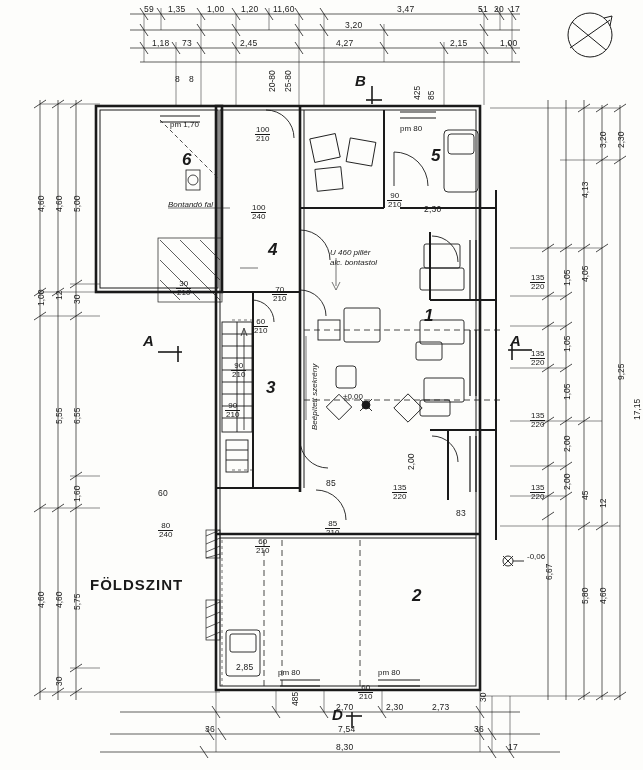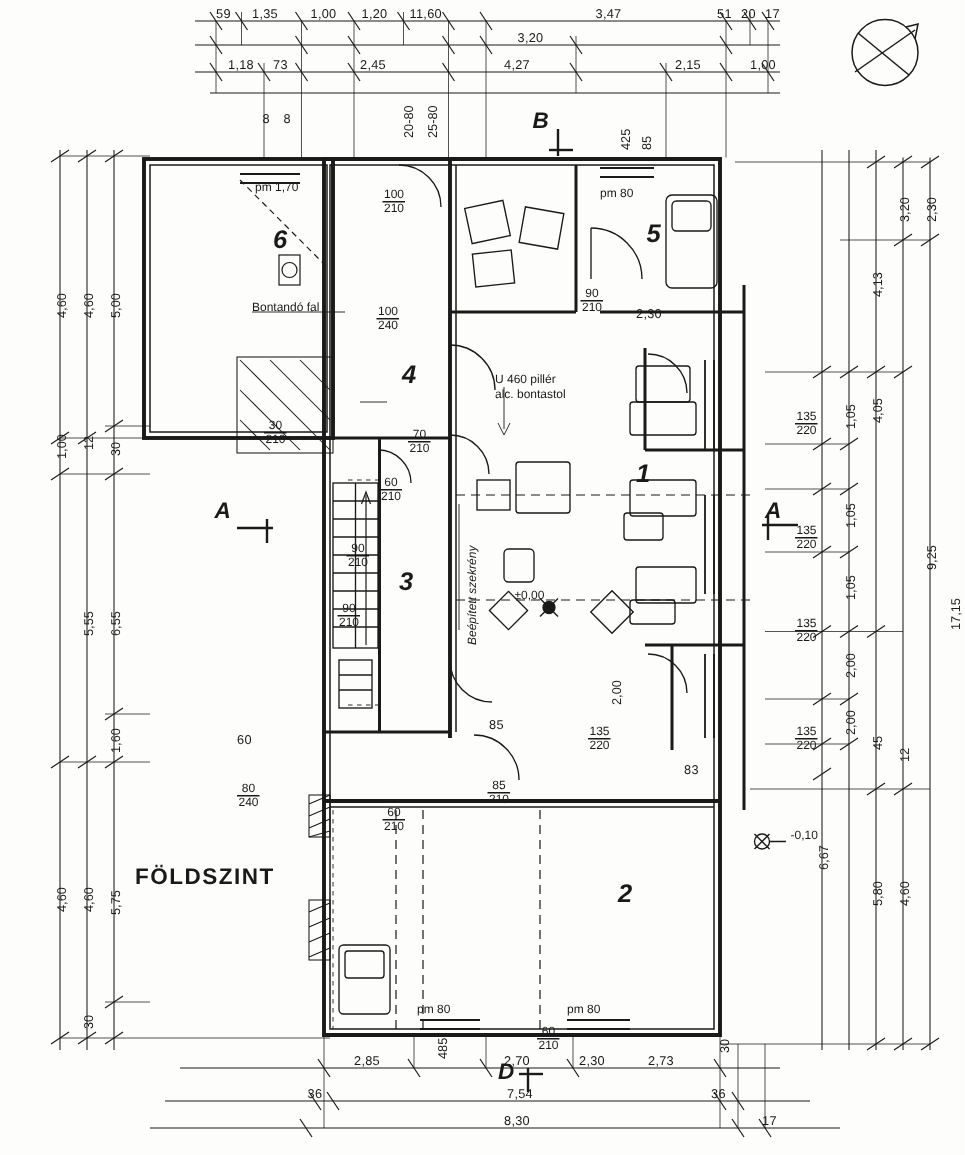--- a/index.html
+++ b/index.html
@@ -5,21 +5,21 @@
   html,body{margin:0;padding:0;background:#ffffff;}
   body{width:643px;height:770px;overflow:hidden;font-family:"Liberation Sans",sans-serif;}
   #sheet{position:relative;width:643px;height:770px;background:#fdfdfb;}
   svg{position:absolute;left:0;top:0;}
   .lbl{position:absolute;font-family:"Liberation Sans",sans-serif;color:#1a1a1a;white-space:nowrap;}
   .dim{font-size:8.5px;letter-spacing:0.2px;}
   .dim-v{font-size:8.5px;transform-origin:0 0;transform:rotate(-90deg);}
   .room{font-size:17px;font-weight:700;font-style:italic;}
   .big{font-size:15px;font-weight:700;letter-spacing:1px;}
   .note{font-size:8px;}
-  .note-i{font-size:8px;}
+  .note-i{font-size:8px;font-style:italic;}
   .sec{font-size:15px;font-weight:700;font-style:italic;}
   .frac{font-size:8px;line-height:8px;text-align:center;margin-top:32px;}
   .frac b{display:block;font-weight:400;border-bottom:1px solid #1a1a1a;padding:0 1px;}
   .frac i{display:block;font-style:normal;padding:0 1px;}
   .vtxt{font-size:8px;transform-origin:0 0;transform:rotate(-90deg);font-style:italic;}
 </style>
 </head>
 <body>
 
 <div id="sheet">
@@ -420,21 +420,21 @@
 <div class="lbl room" style="left:182px;top:150px">6</div>
 <div class="lbl room" style="left:268px;top:240px">4</div>
 <div class="lbl room" style="left:266px;top:378px">3</div>
 <div class="lbl room" style="left:431px;top:146px">5</div>
 <div class="lbl room" style="left:424px;top:306px">1</div>
 <div class="lbl room" style="left:412px;top:586px">2</div>
 
 <div class="lbl big" style="left:90px;top:576px">FÖLDSZINT</div>
 
 <div class="lbl note" style="left:343px;top:392px">±0,00</div>
-<div class="lbl note" style="left:527px;top:552px">-0,10</div>
+<div class="lbl note" style="left:527px;top:552px">-0,06</div>
 
 <div class="lbl note" style="left:170px;top:120px">pm 1,70</div>
 <div class="lbl note" style="left:400px;top:124px">pm 80</div>
 <div class="lbl note" style="left:278px;top:668px">pm 80</div>
 <div class="lbl note" style="left:378px;top:668px">pm 80</div>
 
 <div class="lbl frac" style="left:387px;top:160px">
       <b>90</b>
       <i>210</i>
     </div>
@@ -538,21 +538,21 @@
 <div class="lbl dim-v" style="left:562px;top:452px">2,00</div>
 <div class="lbl dim-v" style="left:562px;top:490px">2,00</div>
 <div class="lbl dim-v" style="left:580px;top:500px">45</div>
 <div class="lbl dim-v" style="left:598px;top:508px">12</div>
 <div class="lbl dim-v" style="left:544px;top:580px">6,67</div>
 <div class="lbl dim-v" style="left:580px;top:604px">5,80</div>
 <div class="lbl dim-v" style="left:598px;top:604px">4,60</div>
 <div class="lbl dim-v" style="left:616px;top:380px">9,25</div>
 <div class="lbl dim-v" style="left:632px;top:420px">17,15</div>
 
-<div class="lbl dim" style="left:236px;top:702px">2,85</div>
+<div class="lbl dim" style="left:236px;top:662px">2,85</div>
 <div class="lbl dim" style="left:336px;top:702px">2,70</div>
 <div class="lbl dim" style="left:386px;top:702px">2,30</div>
 <div class="lbl dim" style="left:432px;top:702px">2,73</div>
 <div class="lbl dim-v" style="left:290px;top:706px">485</div>
 <div class="lbl dim-v" style="left:478px;top:702px">30</div>
 <div class="lbl dim" style="left:205px;top:724px">36</div>
 <div class="lbl dim" style="left:338px;top:724px">7,54</div>
 <div class="lbl dim" style="left:474px;top:724px">36</div>
 <div class="lbl dim" style="left:336px;top:742px">8,30</div>
 <div class="lbl dim" style="left:508px;top:742px">17</div>

